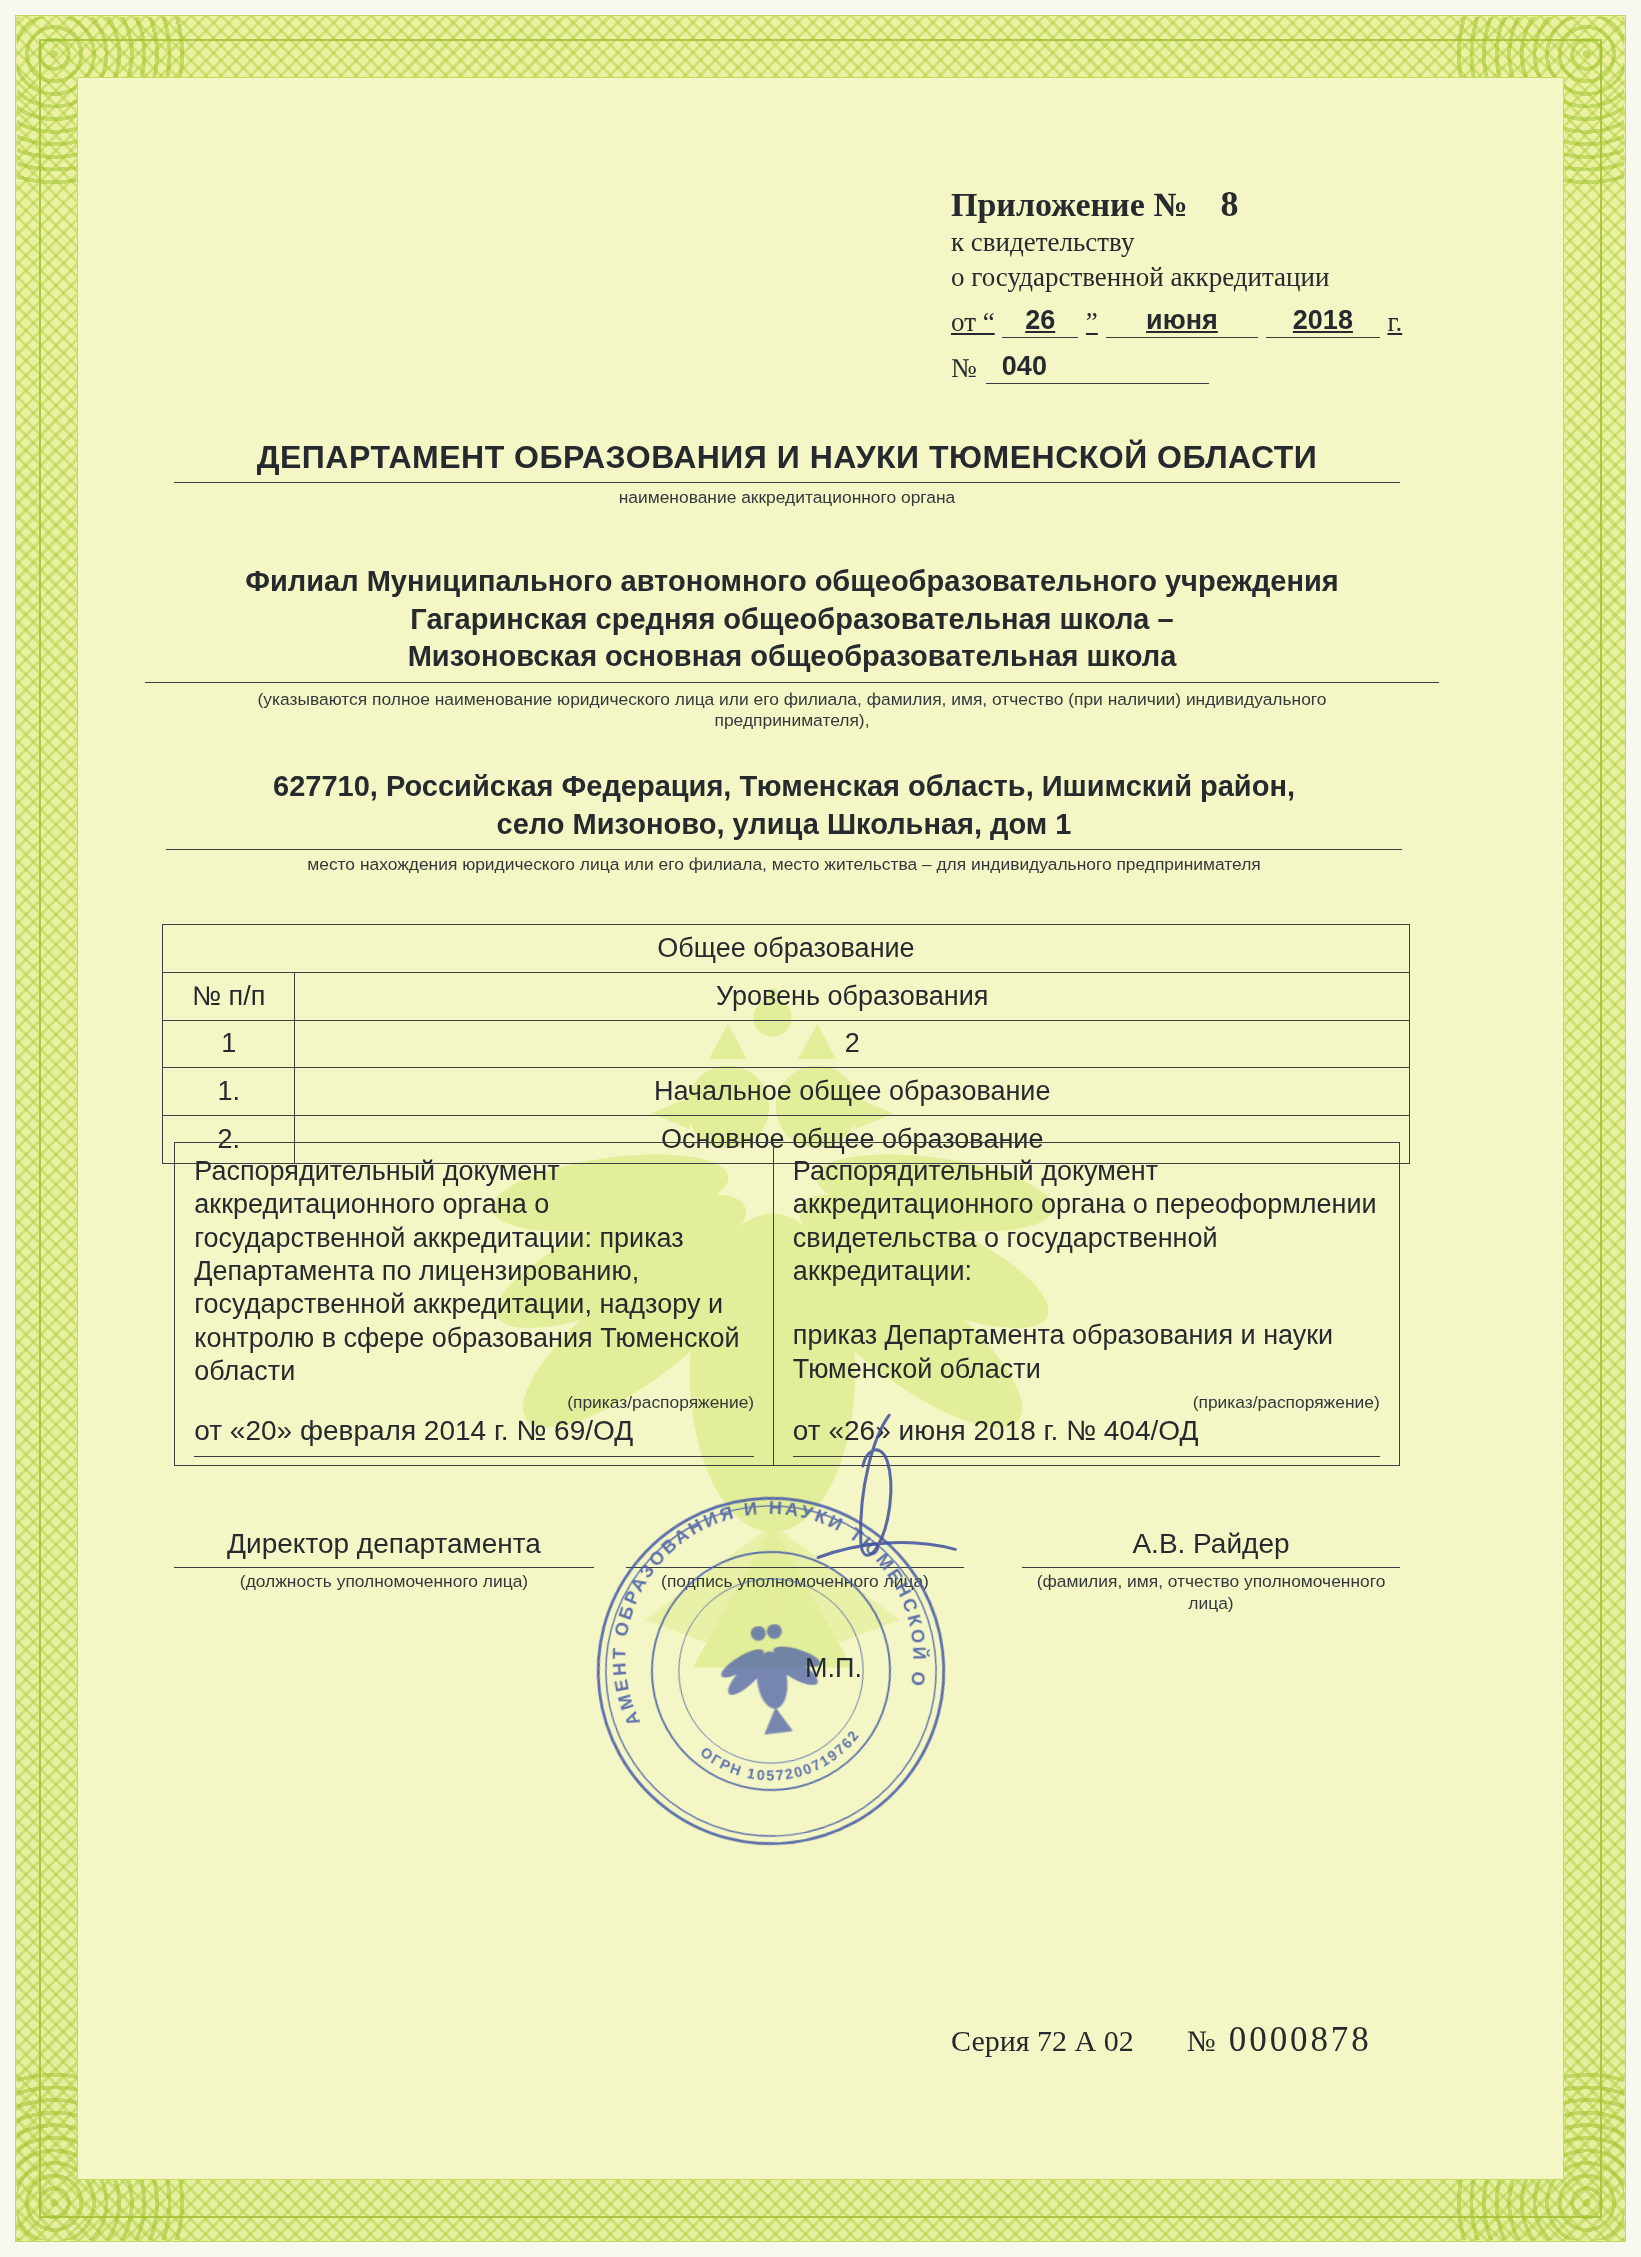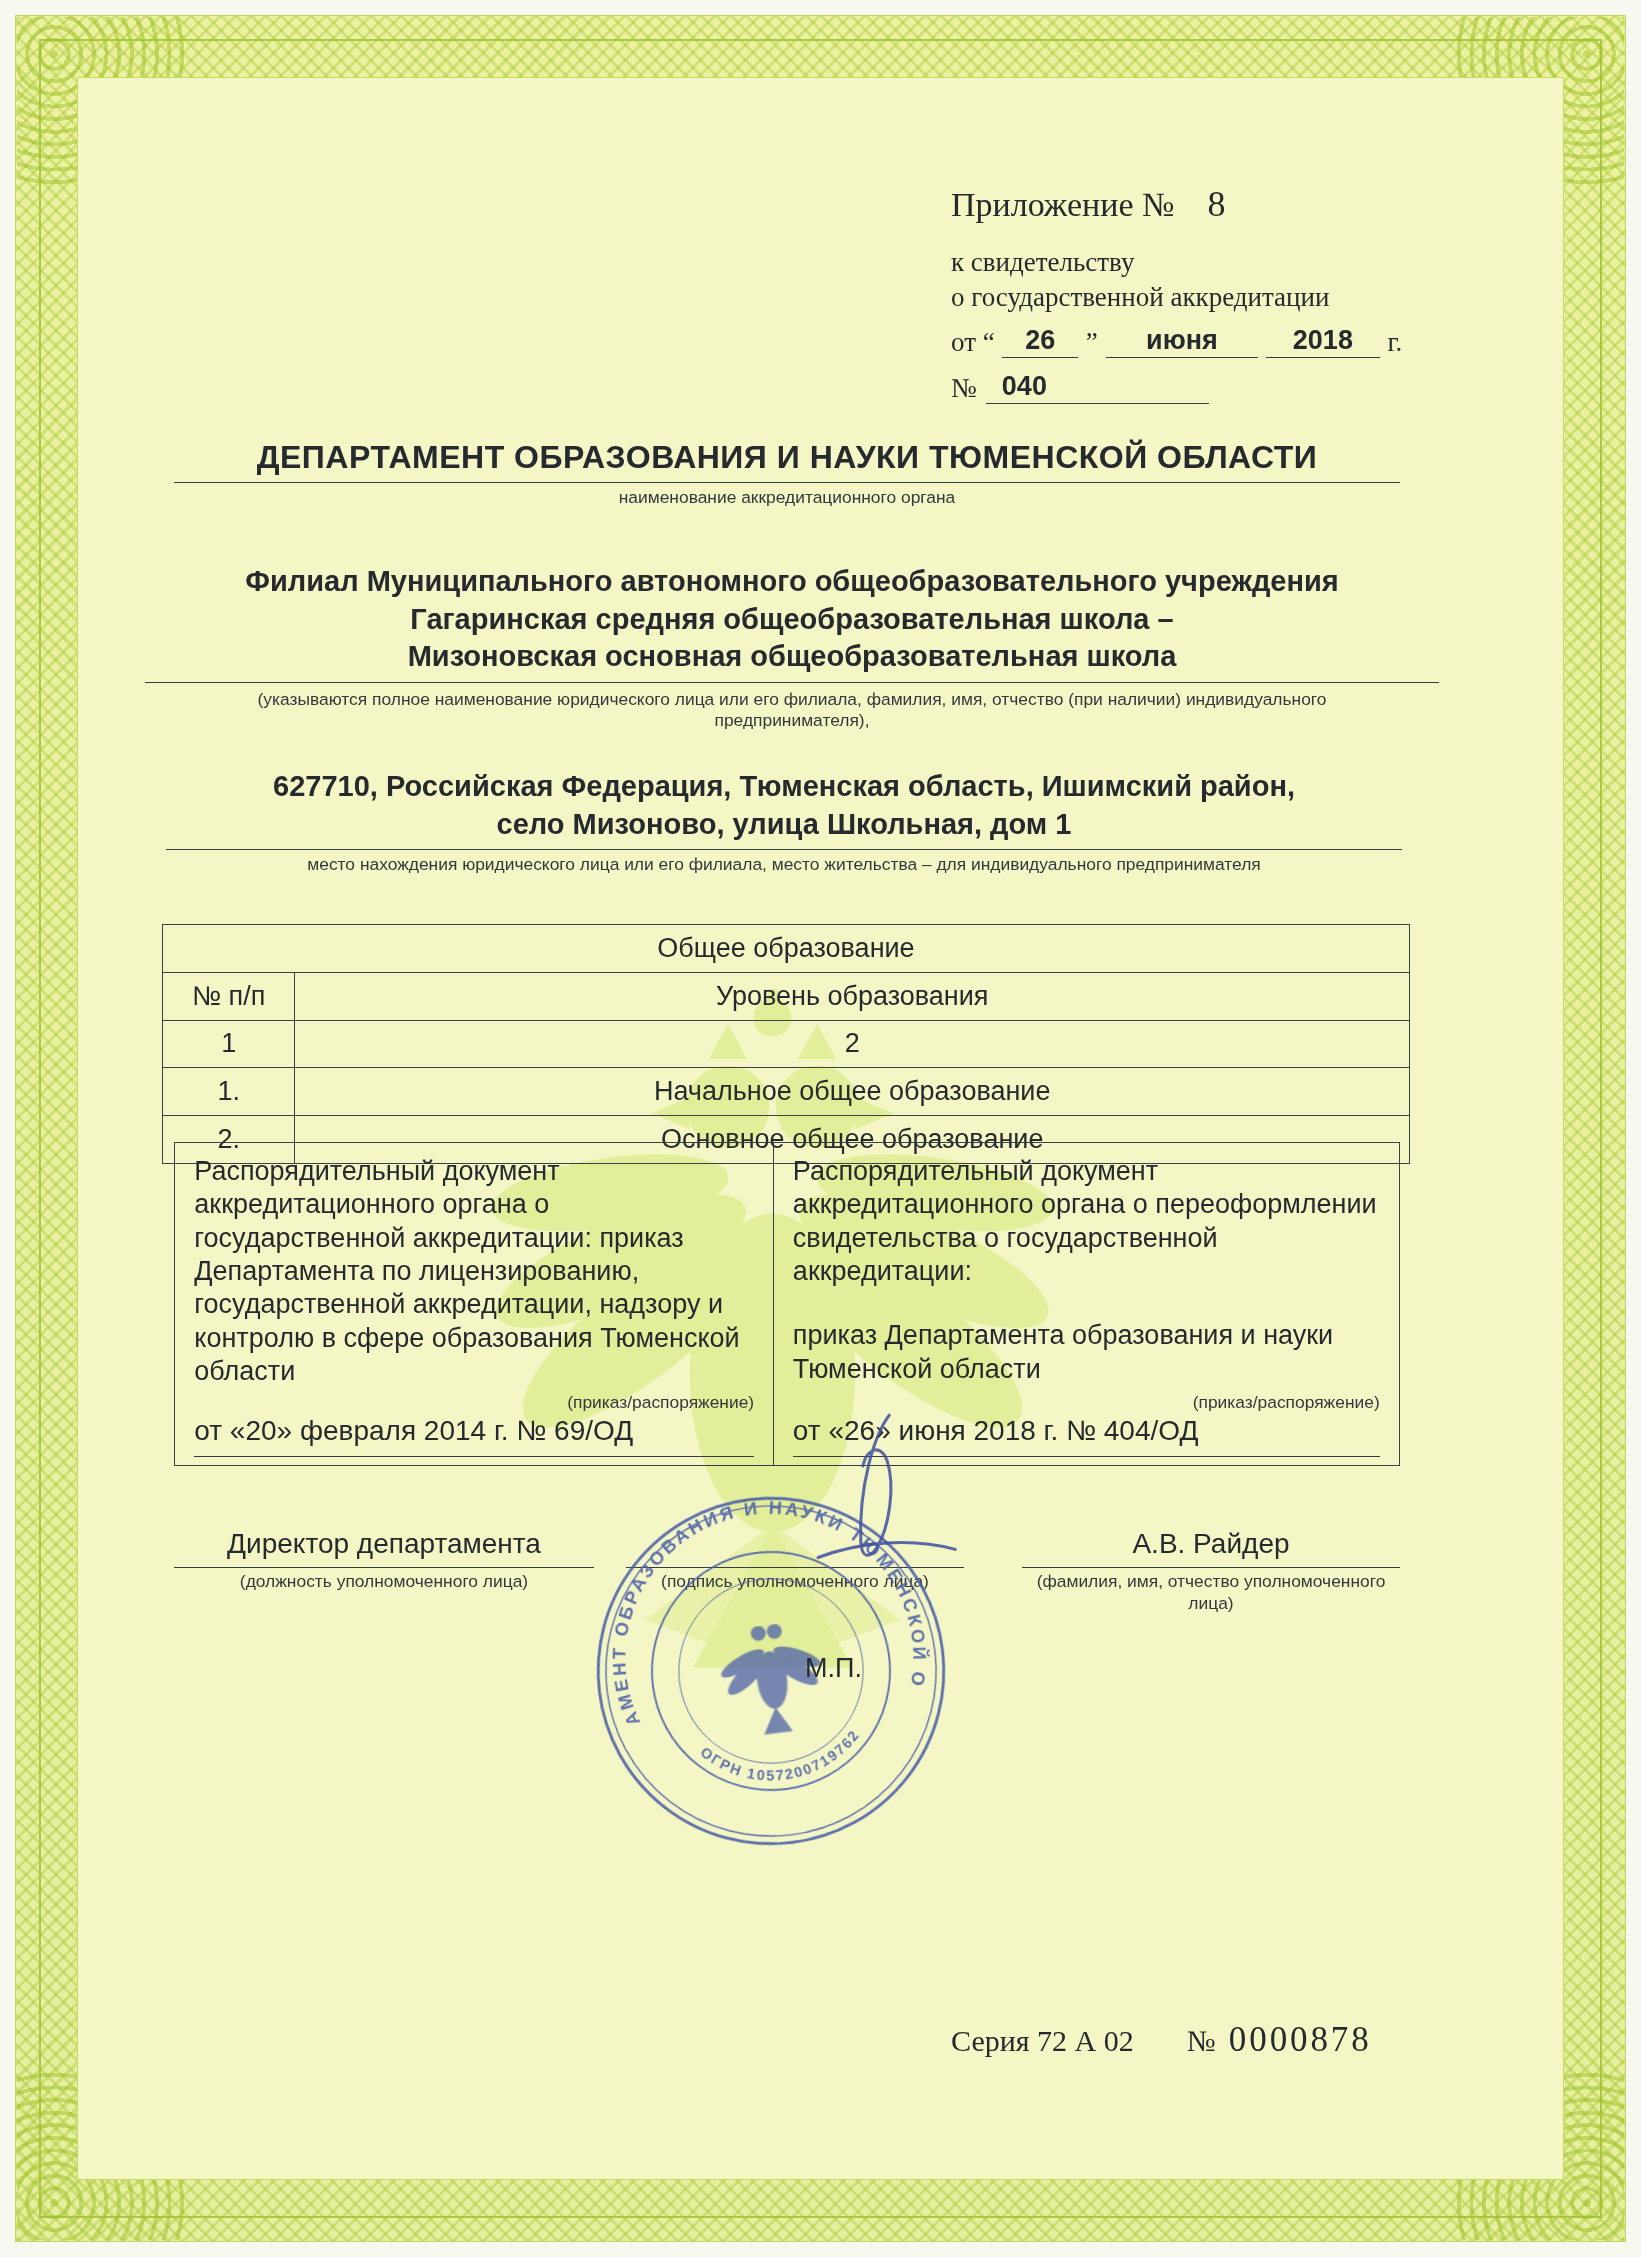--- a/index.html
+++ b/index.html
@@ -37,24 +37,24 @@
   
   .watermark{position:absolute;left:454px;top:850px;width:637px;height:966px;opacity:.45;z-index:1;}
   
   .abs{position:absolute;z-index:2;}
   .caption{font-size:17.4px;color:#34383d;line-height:1.25;}
   .rule{border-top:1.9px solid #3c4045;margin:5.8px 0 3.9px 0;}
   .fill{display:inline-block;border-bottom:1.9px solid #3a3d40;text-align:center;padding:0 3.9px 1px 3.9px;}
   .bold{font-weight:bold;}
   
   .appendix{left:951px;top:183px;width:526px;font-family:"Liberation Serif", serif;font-size:27px;color:#26292d;}
-  .apx-title{font-size:34px;font-weight:normal;margin-bottom:20px;}
+  .apx-title{font-size:34px;font-weight:bold;margin-bottom:0;}
   .apx-num{margin-left:33px;font-size:36px;}
   .apx-line{line-height:1.3;}
-  .apx-date{margin-top:9.7px;display:flex;align-items:flex-end;gap:7.7px;}
+  .apx-date{margin-top:9.7px;display:flex;align-items:flex-end;gap:7.7px;text-decoration:underline;}
   .apx-date .fill{font-family:"Liberation Sans", sans-serif;font-size:27px;}
   .w70{min-width:68px;} .w150{min-width:145px;} .w120{min-width:106px;} .w210{min-width:203px;text-align:left;padding-left:15.4px;}
   .apx-noline{margin-top:13.5px;display:flex;align-items:flex-end;gap:9.7px;}
   .apx-noline .fill{font-family:"Liberation Sans", sans-serif;font-size:27px;}
   
   .authority{left:174px;top:439px;width:1226px;text-align:center;}
   .auth-name{font-size:32px;font-weight:bold;color:#26292d;letter-spacing:0.5px;}
   
   .organization{left:145px;top:563px;width:1294px;text-align:center;}
   .org-line{font-size:29px;font-weight:bold;color:#26292d;line-height:1.3;}

